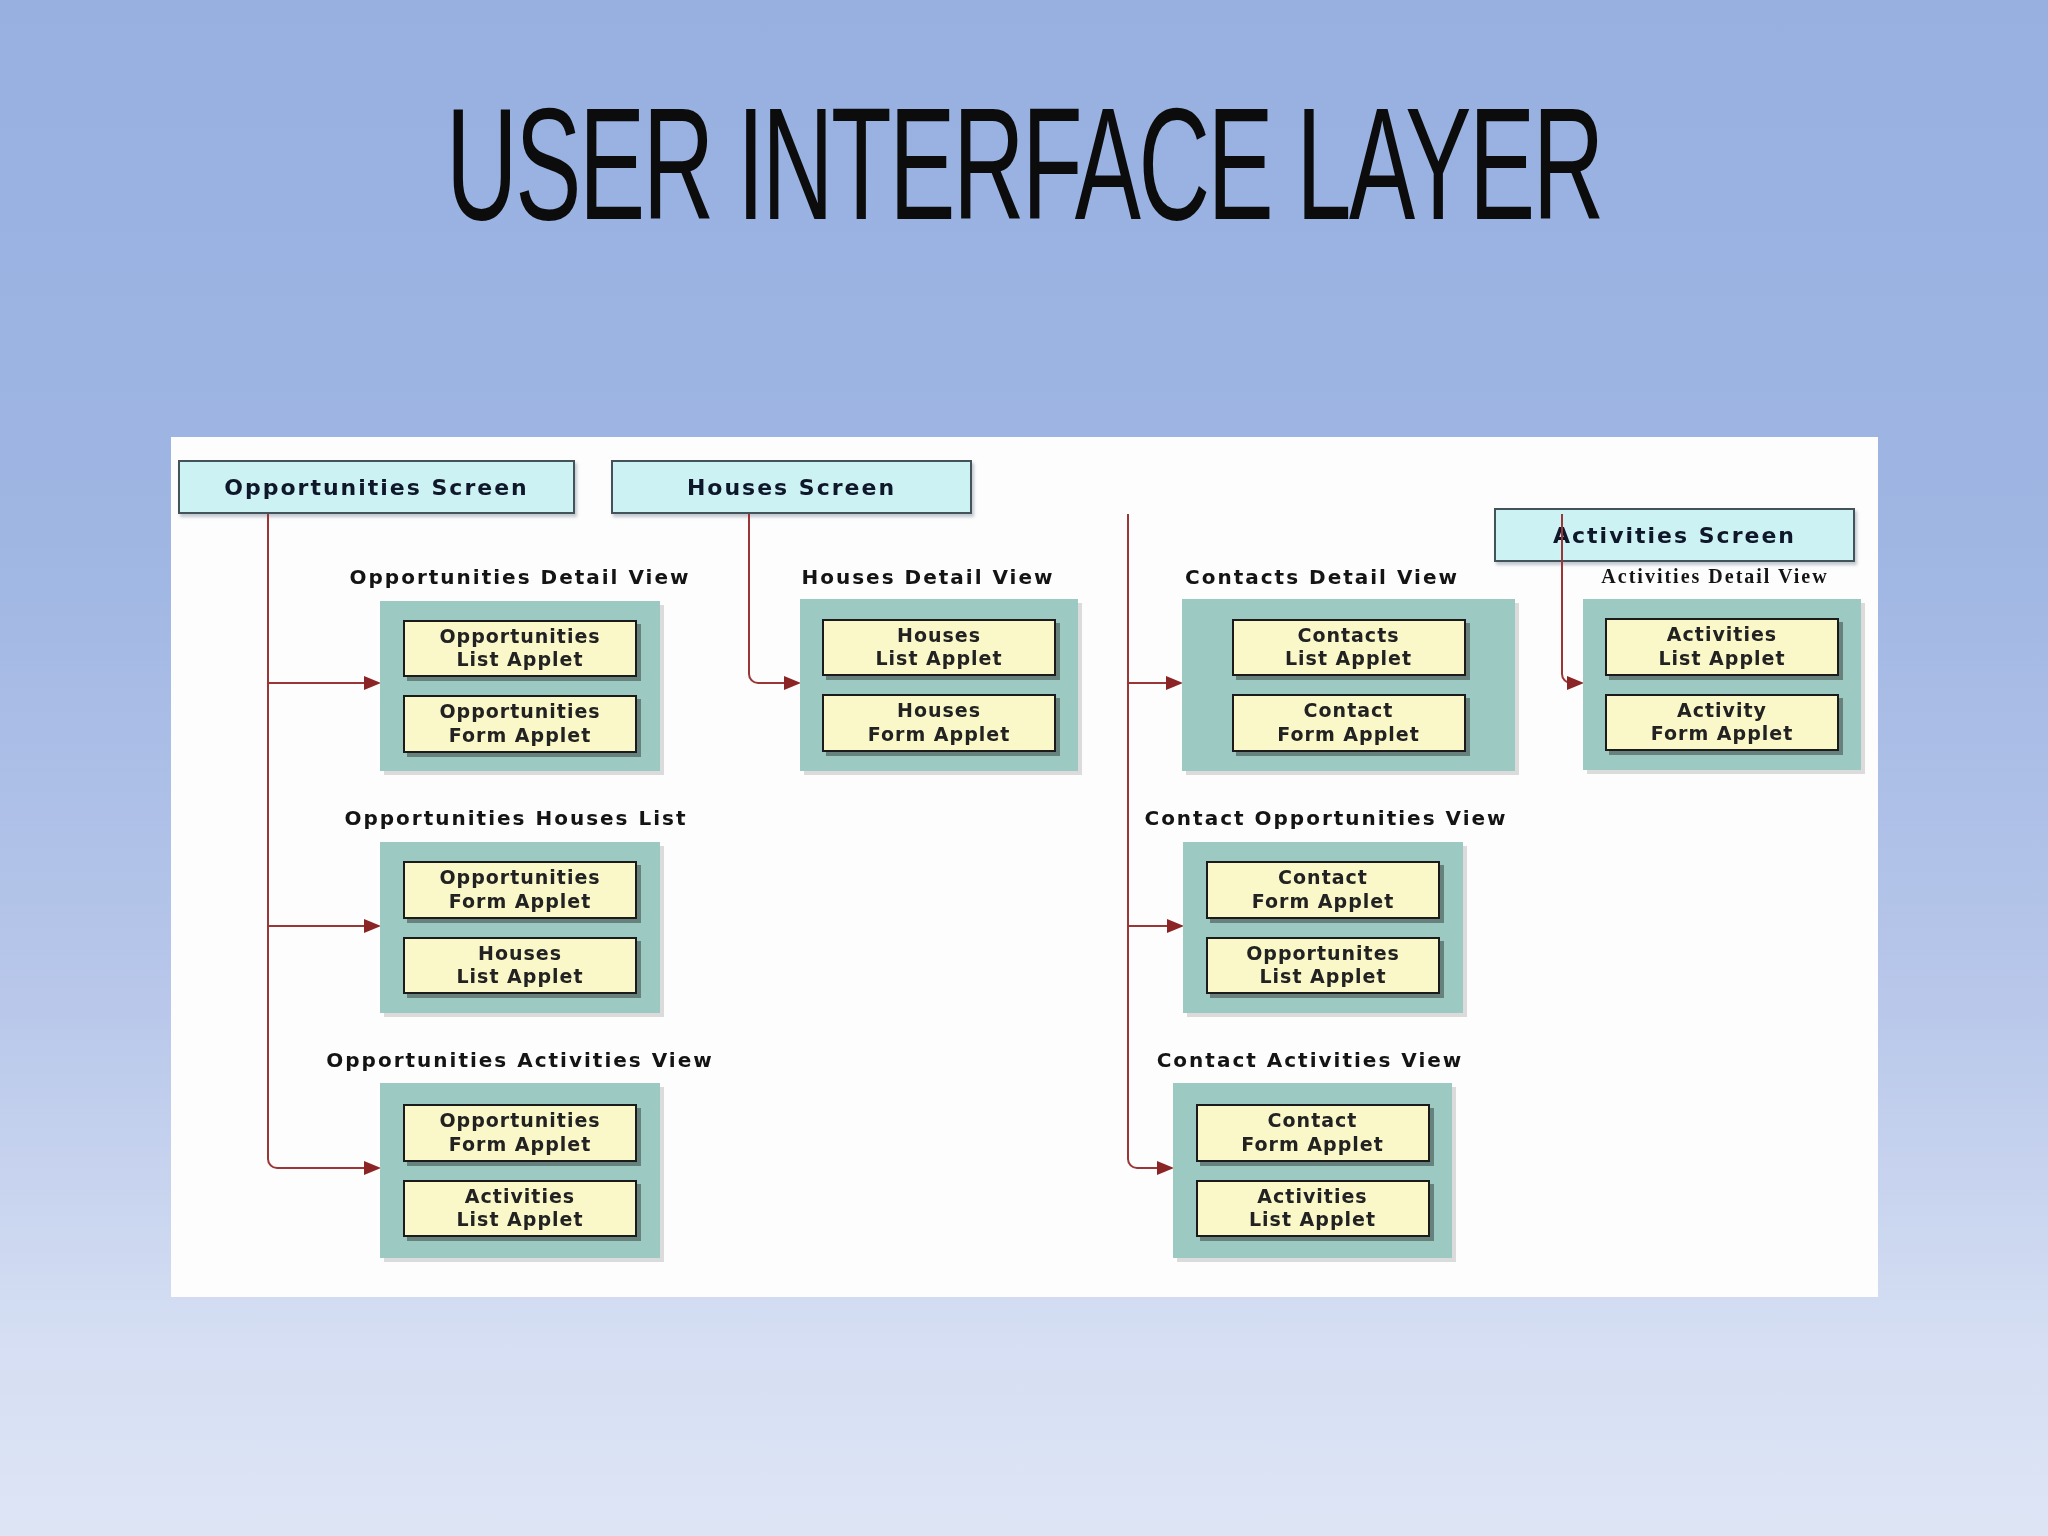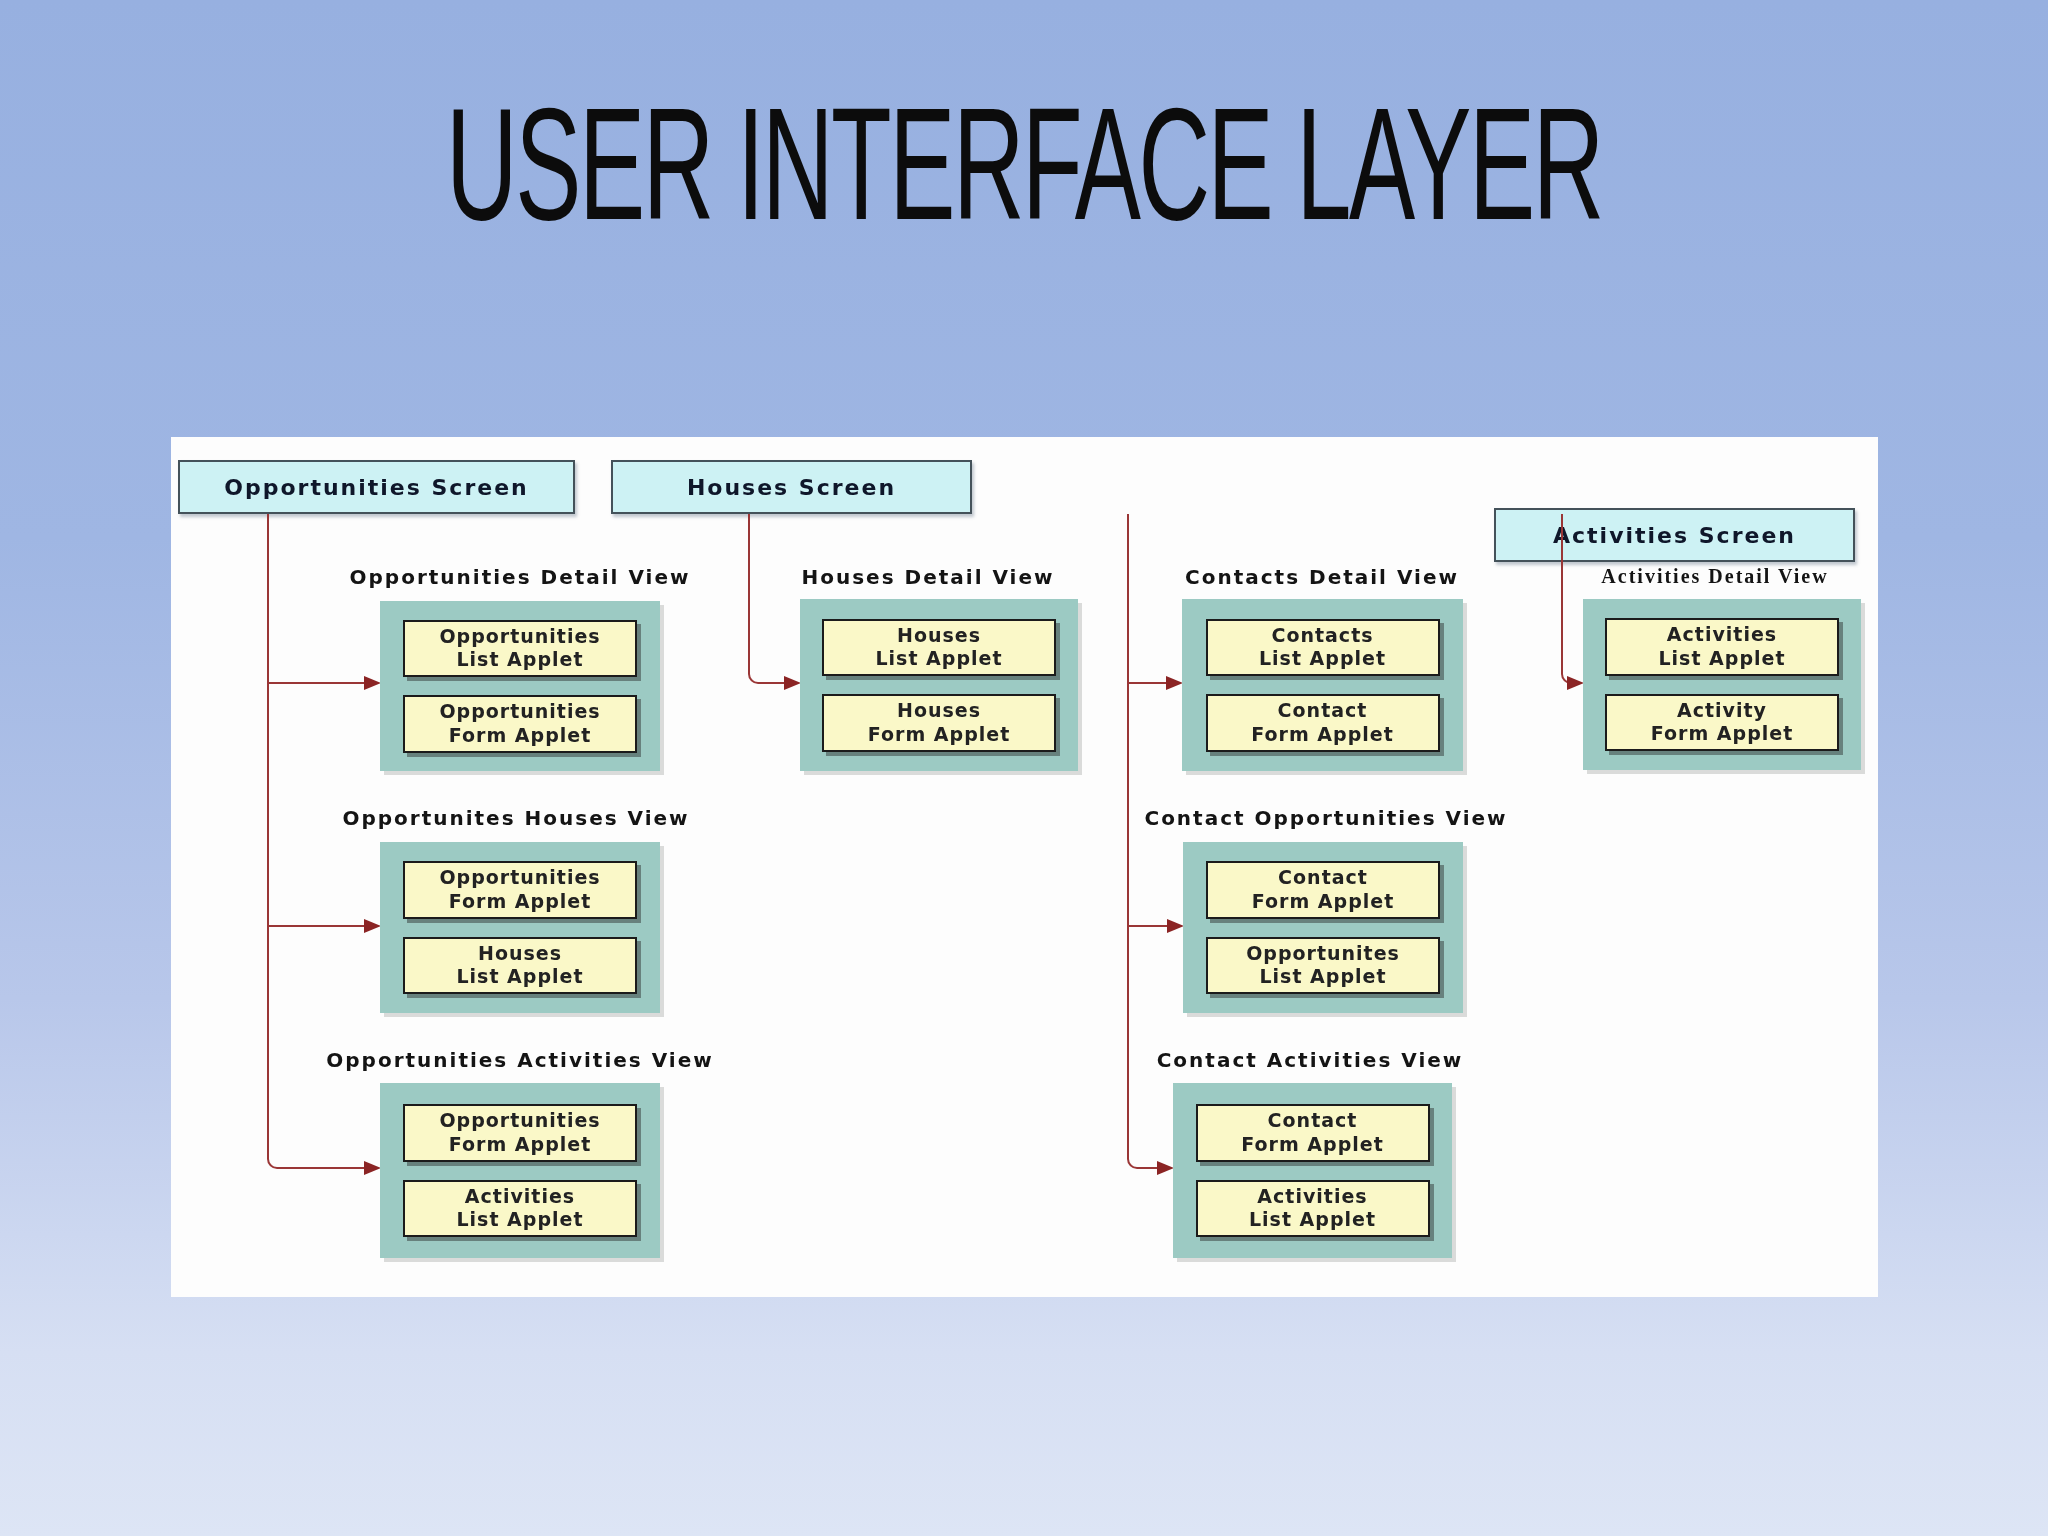--- a/index.html
+++ b/index.html
@@ -137,21 +137,21 @@
         <span class="applet-label">Houses
 List Applet</span>
       </div>
     <div class="applet">
         <span class="applet-label">Houses
 Form Applet</span>
       </div>
   </div>
 
   <div class="view-label" style="left:1092px;top:565px;">Contacts Detail View</div>
-  <div class="group" style="left:1182px;top:599px;width:281px;height:172px;">
+  <div class="group" style="left:1182px;top:599px;width:333px;height:172px;">
     <div class="applet">
         <span class="applet-label">Contacts
 List Applet</span>
       </div>
     <div class="applet">
         <span class="applet-label">Contact
 Form Applet</span>
       </div>
   </div>
 
@@ -160,21 +160,21 @@
     <div class="applet">
         <span class="applet-label">Activities
 List Applet</span>
       </div>
     <div class="applet">
         <span class="applet-label">Activity
 Form Applet</span>
       </div>
   </div>
 
-  <div class="view-label" style="left:286px;top:806px;">Opportunites Houses View</div>
+  <div class="view-label" style="left:286px;top:806px;">Opportunities Houses List</div>
   <div class="group" style="left:380px;top:842px;width:280px;height:171px;">
     <div class="applet">
         <span class="applet-label">Opportunities
 Form Applet</span>
       </div>
     <div class="applet">
         <span class="applet-label">Houses
 List Applet</span>
       </div>
   </div>

